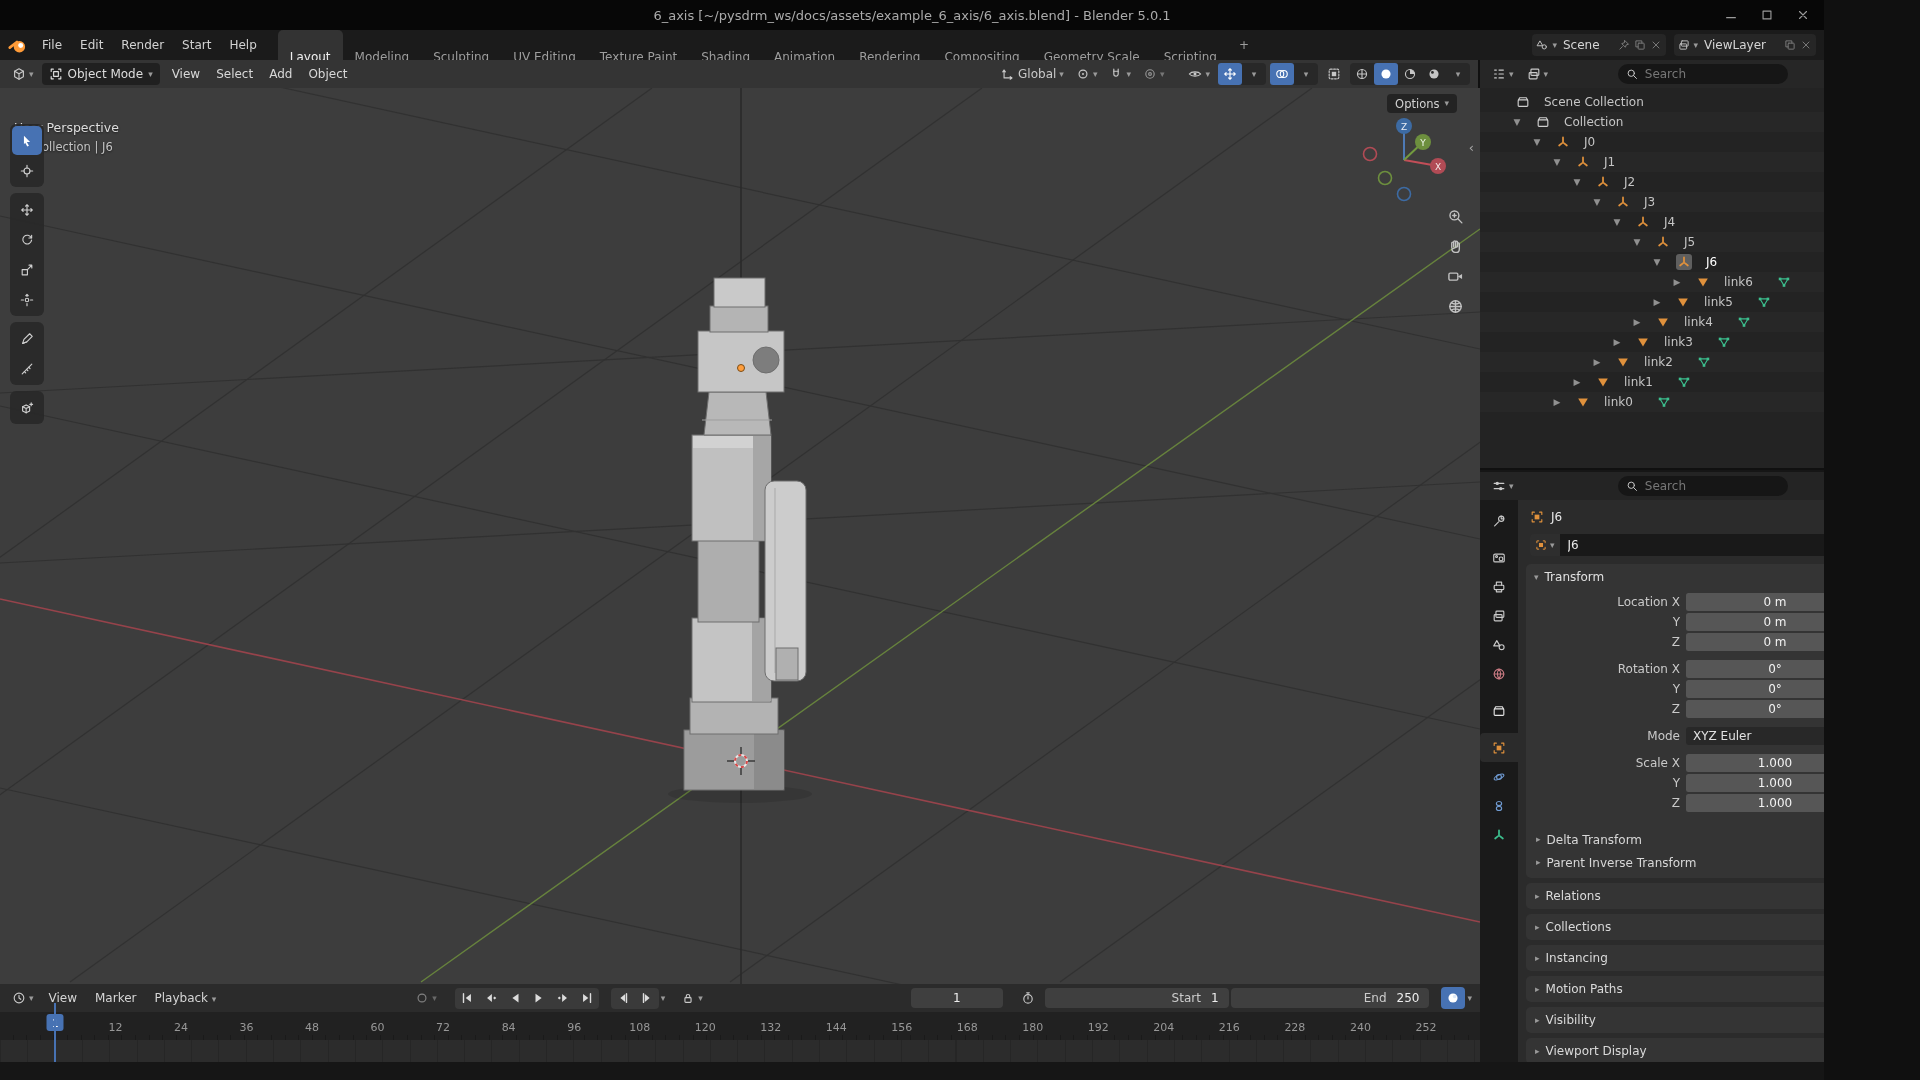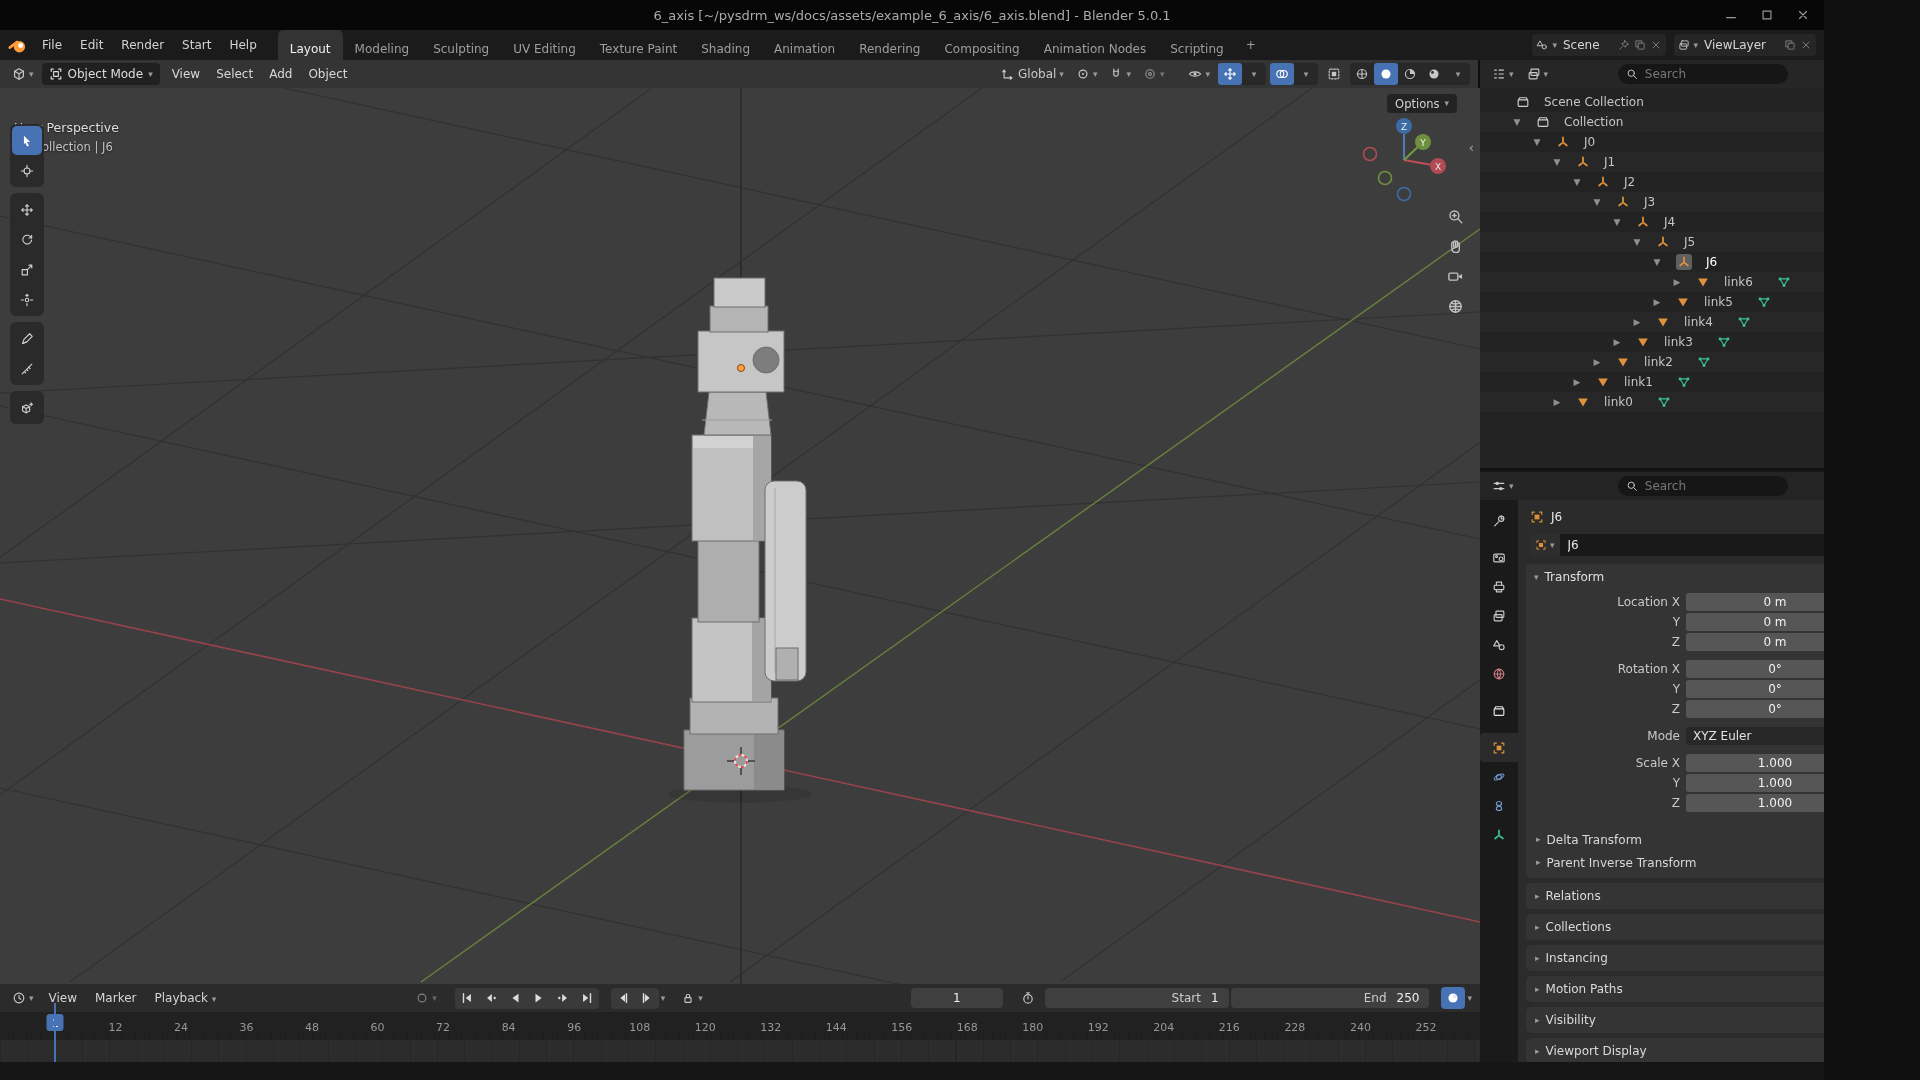--- a/index.html
+++ b/index.html
@@ -16,21 +16,21 @@
   .titlebar .title{color:#ababab;font-size:13px;}
   .win-controls{position:absolute;right:10px;top:0;height:30px;display:flex;gap:14px;align-items:center;color:#9b9b9b;}
   .win-btn{width:22px;height:22px;display:flex;align-items:center;justify-content:center;border-radius:3px;}
   
   .topbar{position:absolute;left:0;top:30px;width:100%;height:30px;background:#1b1b1b;
           display:flex;align-items:center;color:#cfcfcf;}
   .logo{margin:0 6px 0 8px;}
   .logo svg{width:19px;height:19px;}
   .menu{padding:0 9px;line-height:30px;color:#d2d2d2;cursor:default;}
   .tabs{display:flex;margin-left:12px;height:30px;}
-  .tab{padding:4px 12px;line-height:30px;color:#9e9e9e;border-radius:5px 5px 0 0;white-space:nowrap;}
+  .tab{padding:12px 12px;line-height:30px;color:#9e9e9e;border-radius:5px 5px 0 0;white-space:nowrap;}
   .tab.active{background:#333333;color:#efefef;}
   .tab.new{color:#9e9e9e;padding:0 10px;}
   .topbar-right{margin-left:auto;display:flex;align-items:center;gap:8px;margin-right:8px;}
   .selector{display:flex;align-items:center;height:22px;background:#262626;border-radius:4px;padding:0 4px;gap:4px;}
   .selector .label{color:#d5d5d5;padding:0 14px 0 2px;}
   .selector .icon{color:#c0c0c0;}
   .selector .mini{opacity:.55;}
   
   .main{position:absolute;left:0;top:60px;width:1920px;height:1002px;}
   .left-col{position:absolute;left:0;top:0;width:1480px;height:1002px;border-right:2px solid #101010;}
@@ -192,21 +192,21 @@
     <div id="workspace-tabs" class="tabs">
         <span class="tab active">Layout</span>
         <span class="tab">Modeling</span>
         <span class="tab">Sculpting</span>
         <span class="tab">UV Editing</span>
         <span class="tab">Texture Paint</span>
         <span class="tab">Shading</span>
         <span class="tab">Animation</span>
         <span class="tab">Rendering</span>
         <span class="tab">Compositing</span>
-        <span class="tab">Animation Nodes</span>
+        <span class="tab">Geometry Scale</span>
         <span class="tab">Scripting</span>
         <span class="tab new">+</span>
       </div>
     <div class="topbar-right">
       <div class="selector">
         <span class="icon sm">
             <svg viewBox="0 0 16 16" fill="none" stroke="currentColor" stroke-width="1.3" stroke-linecap="round" stroke-linejoin="round">
               <path d="M5.5 3 9 9H2z"></path>
               <circle cx="11" cy="10.5" r="2.8"></circle>
             </svg>

